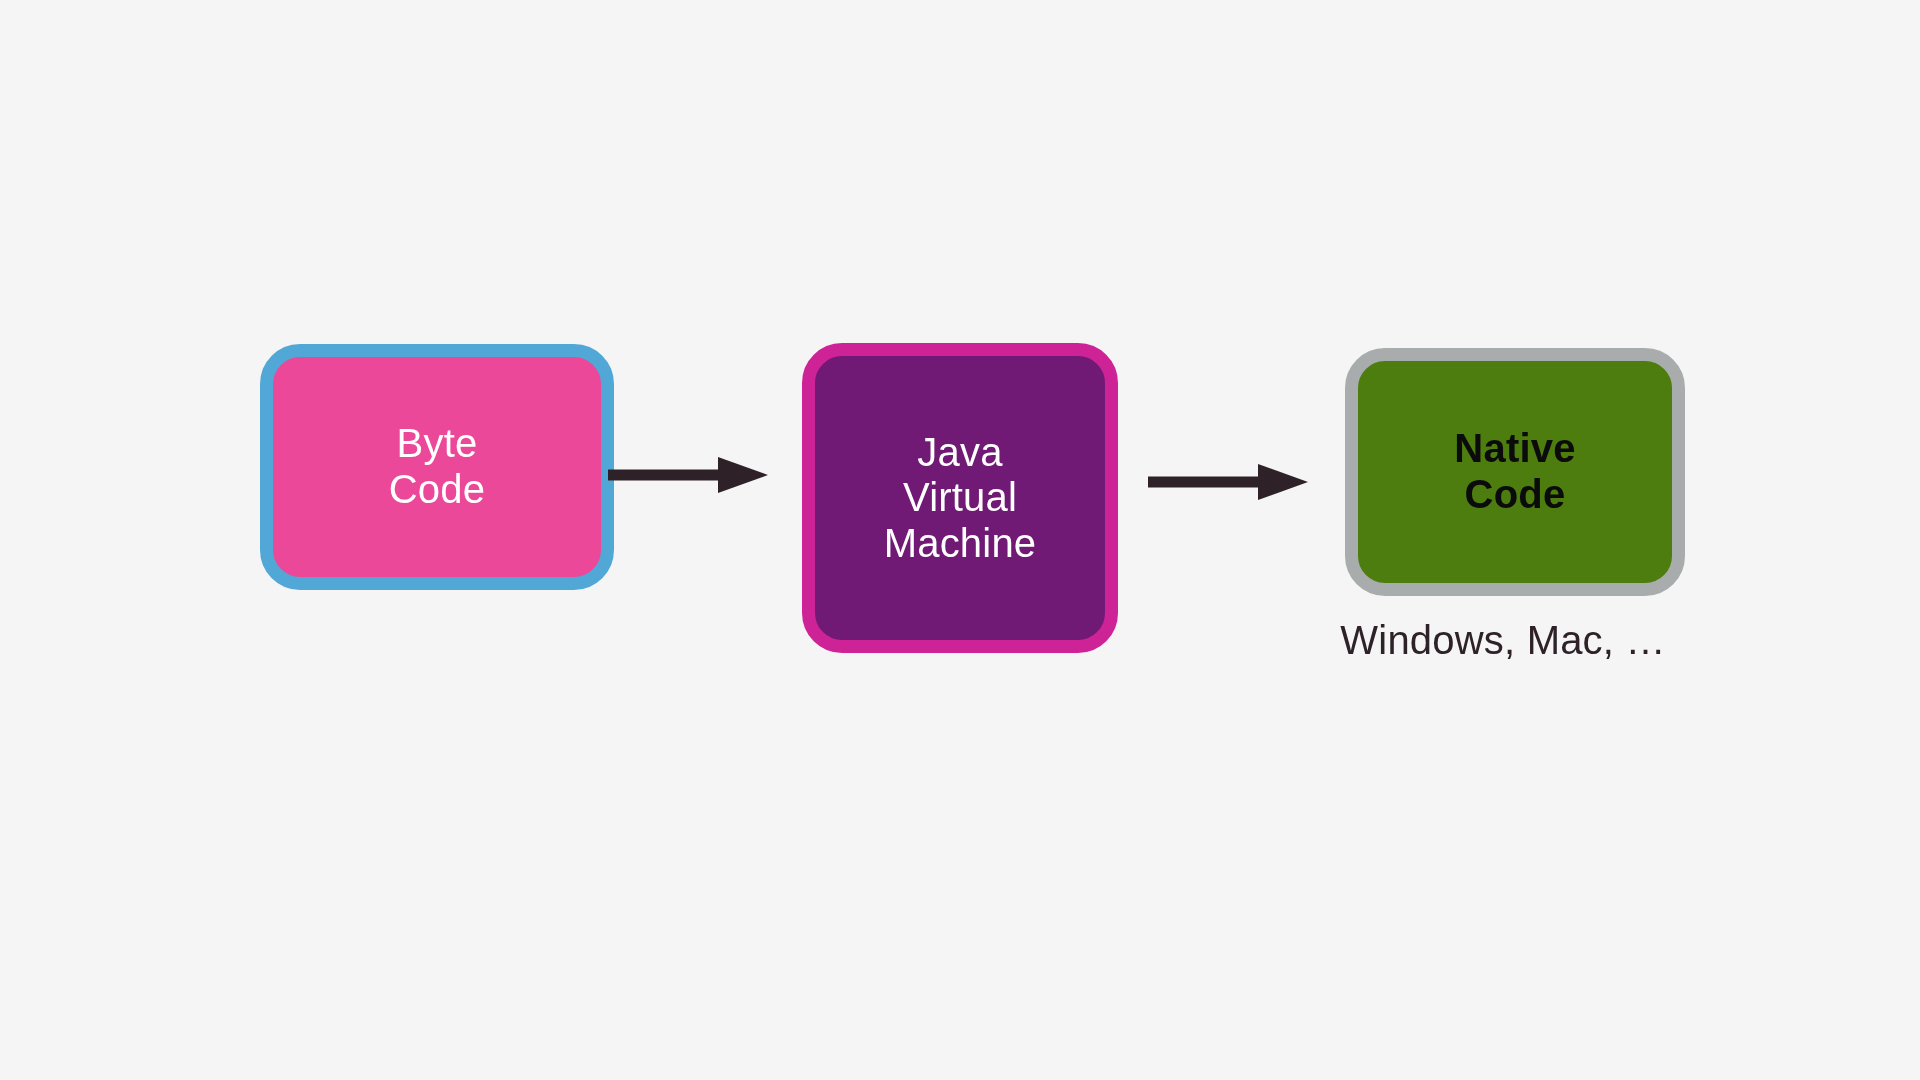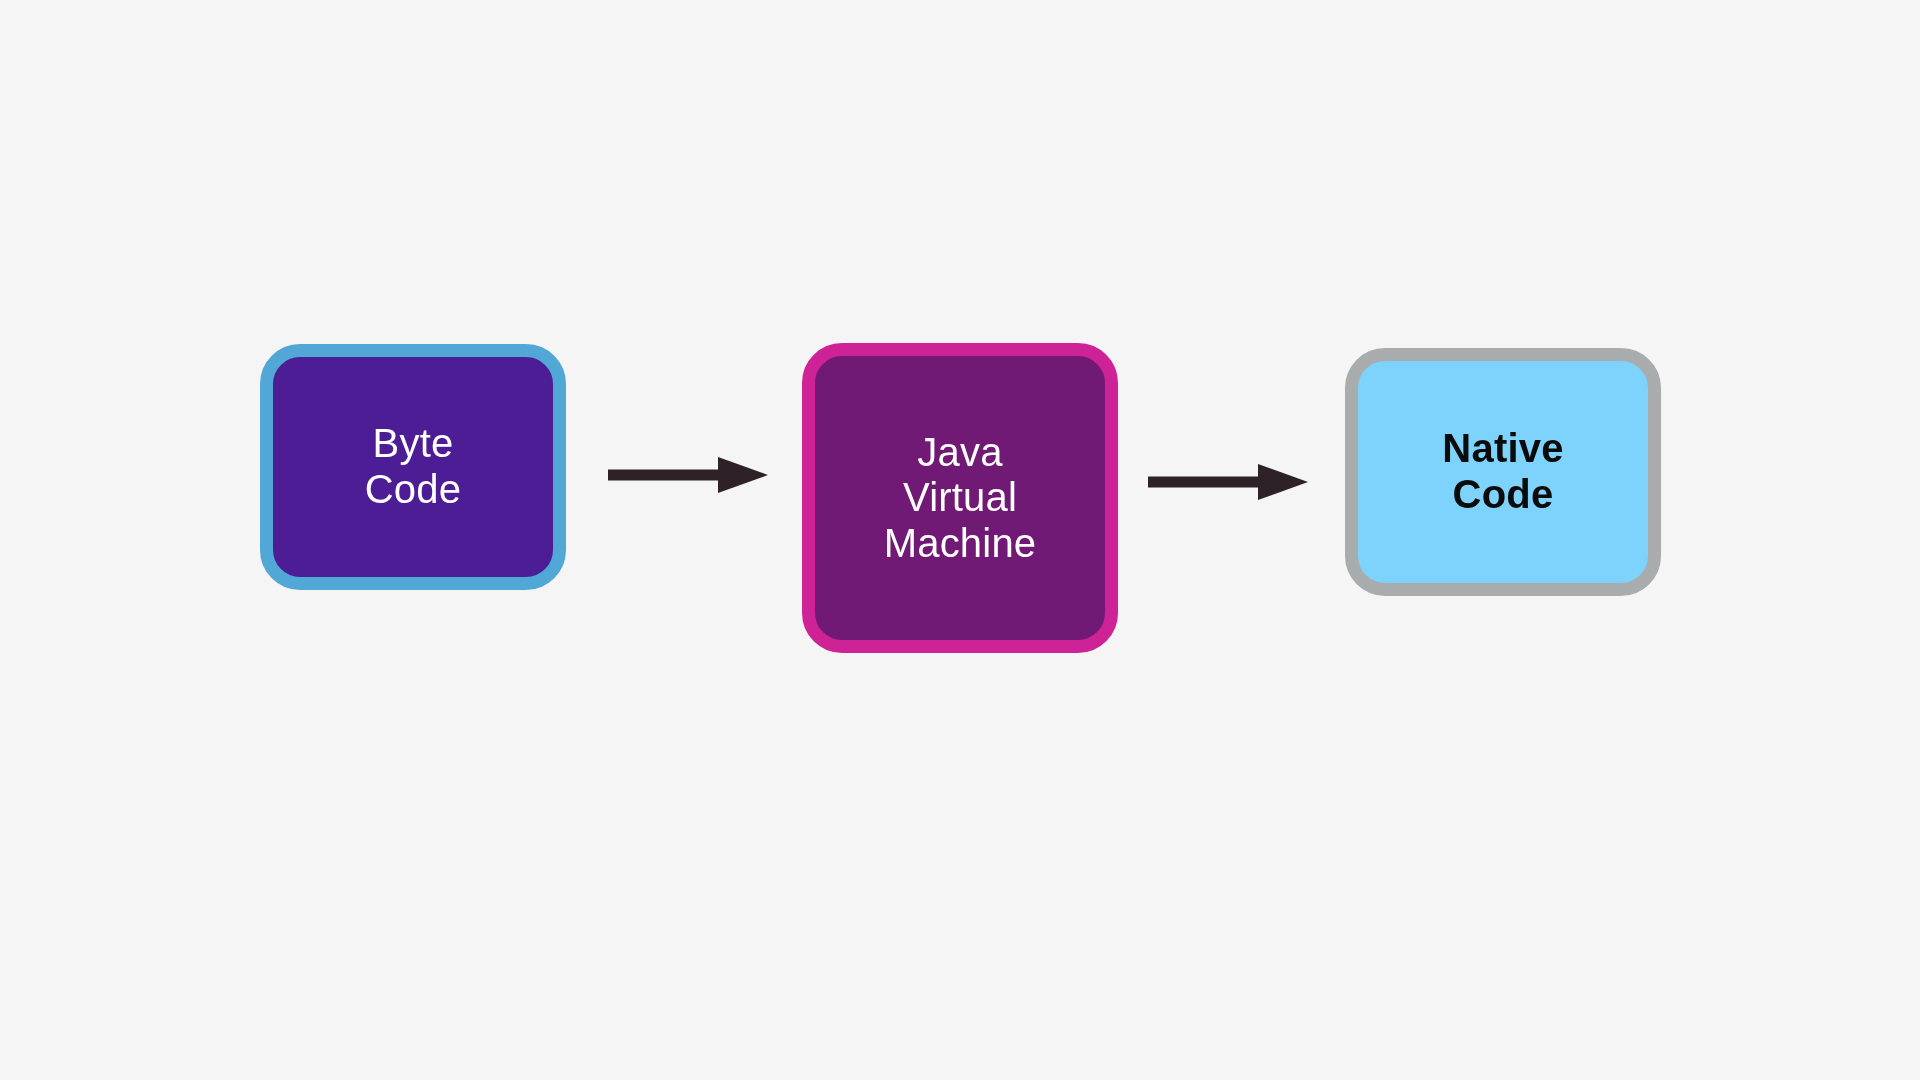--- a/index.html
+++ b/index.html
@@ -35,23 +35,23 @@
     line-height: 1.14;
     letter-spacing: 0.2px;
     white-space: pre-line;
     user-select: none;
   }
 
   
   .node--bytecode {
     left: 260px;
     top: 344px;
-    width: 306px;
+    width: 354px;
     height: 246px;
-    background: #4c1d95;
+    background: #ec4899;
     border: 13px solid #51A8D6;
     border-radius: 40px;
   }
   .node--bytecode .node-label {
     color: #FFFFFF;
     font-size: 40px;
   }
 
   
   .node--jvm {
@@ -65,23 +65,23 @@
   }
   .node--jvm .node-label {
     color: #FFFFFF;
     font-size: 40px;
   }
 
   
   .node--native {
     left: 1345px;
     top: 348px;
-    width: 316px;
+    width: 340px;
     height: 248px;
-    background: #7dd3fc;
+    background: #4d7c0f;
     border: 13px solid #A9ACAC;
     border-radius: 40px;
   }
   .node--native .node-label {
     color: #0B0B0B;
     font-size: 40px;
     font-weight: 700;
   }
 
   
@@ -148,14 +148,15 @@
 
   <svg class="arrow arrow--two" viewBox="0 0 160 40">
     <rect x="0" y="14.5" width="118" height="11" fill="#2E2228"></rect>
     <polygon points="110,2 160,20 110,38" fill="#2E2228"></polygon>
   </svg>
 
   <div class="node node--native">
     <span class="node-label">Native
 Code</span>
   </div>
+  <div class="caption caption--platforms">Windows, Mac, …</div>
 
 </div>
 
 </body></html>

